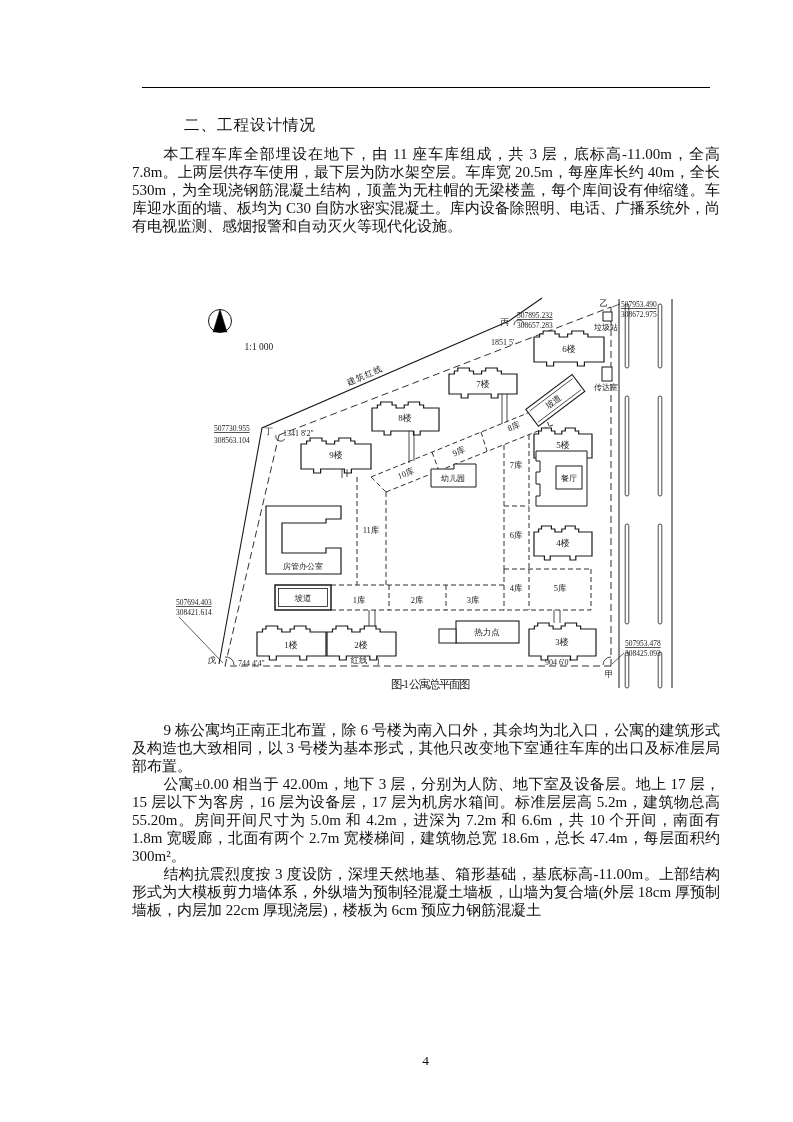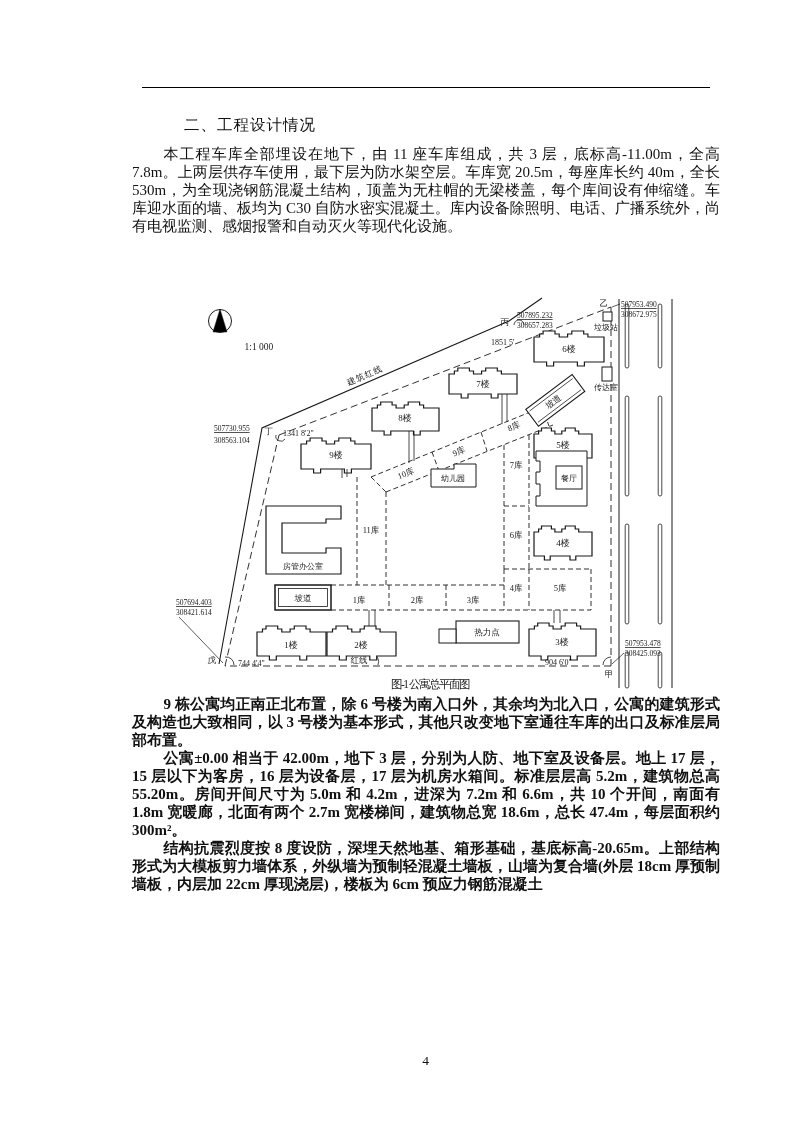--- a/index.html
+++ b/index.html
@@ -3,21 +3,21 @@
 <meta charset="utf-8">
 <style>
   html,body{margin:0;padding:0;background:#fff;}
   .page{position:relative;width:735px;height:1122px;background:#fff;margin:16px auto;overflow:hidden;
         font-family:"Liberation Serif","DejaVu Serif",serif;color:#111;}
   .top-rule{position:absolute;left:113px;top:71px;width:568px;border-top:1.6px solid #000;}
   .heading{position:absolute;left:155px;top:99px;font-size:15.5px;font-weight:normal;margin:0;
            letter-spacing:1px;}
   .body-text{font-size:15px;line-height:18px;text-align:justify;text-justify:inter-ideograph;}
   .p1{position:absolute;left:103px;top:129px;width:588px;margin:0;text-indent:2.1em;}
-  .block2{position:absolute;left:103px;top:679px;width:588px;font-weight:bold;}
+  .block2{position:absolute;left:103px;top:705px;width:588px;}
   .block2 p{margin:0;text-indent:2.1em;}
   .figure-wrap{position:absolute;left:130px;top:281px;width:560px;height:400px;}
   svg text{font-family:"Liberation Serif","DejaVu Serif",serif;}
   .page-number{position:absolute;left:0;top:1037px;width:793px;text-align:center;font-size:13.5px;}
 </style>
 </head>
 <body>
 
 <div class="page">
   <div class="top-rule"></div>
@@ -152,17 +152,17 @@
         <line x1="461" y1="7" x2="453" y2="10" stroke="#1a1a1a" stroke-width="0.7"></line>
         <line x1="465" y1="356" x2="453" y2="367" stroke="#1a1a1a" stroke-width="0.7"></line>
         <line x1="20" y1="320" x2="64" y2="366" stroke="#1a1a1a" stroke-width="0.7"></line>
         <text x="232" y="391" font-size="11.5" fill="#1a1a1a" text-anchor="start" letter-spacing="-1.5px">图-1 公寓总平面图</text>
       </svg>
   </div>
 
   <div class="block2 body-text">
     <p>9 栋公寓均正南正北布置，除 6 号楼为南入口外，其余均为北入口，公寓的建筑形式及构造也大致相同，以 3 号楼为基本形式，其他只改变地下室通往车库的出口及标准层局部布置。</p>
     <p>公寓±0.00 相当于 42.00m，地下 3 层，分别为人防、地下室及设备层。地上 17 层，15 层以下为客房，16 层为设备层，17 层为机房水箱间。标准层层高 5.2m，建筑物总高 55.20m。房间开间尺寸为 5.0m 和 4.2m，进深为 7.2m 和 6.6m，共 10 个开间，南面有 1.8m 宽暖廊，北面有两个 2.7m 宽楼梯间，建筑物总宽 18.6m，总长 47.4m，每层面积约 300m²。</p>
-    <p>结构抗震烈度按 8 度设防，深埋天然地基、箱形基础，基底标高-20.65m。上部结构形式为大模板剪力墙体系，外纵墙为预制轻混凝土墙板，山墙为复合墙(外层 18cm 厚预制墙板，内层加 22cm 厚现浇层)，楼板为 6cm 预应力钢筋混凝土</p>
+    <p>结构抗震烈度按 3 度设防，深埋天然地基、箱形基础，基底标高-11.00m。上部结构形式为大模板剪力墙体系，外纵墙为预制轻混凝土墙板，山墙为复合墙(外层 18cm 厚预制墙板，内层加 22cm 厚现浇层)，楼板为 6cm 预应力钢筋混凝土</p>
   </div>
 
   <div class="page-number">4</div>
 </div>
 
 </body></html>

